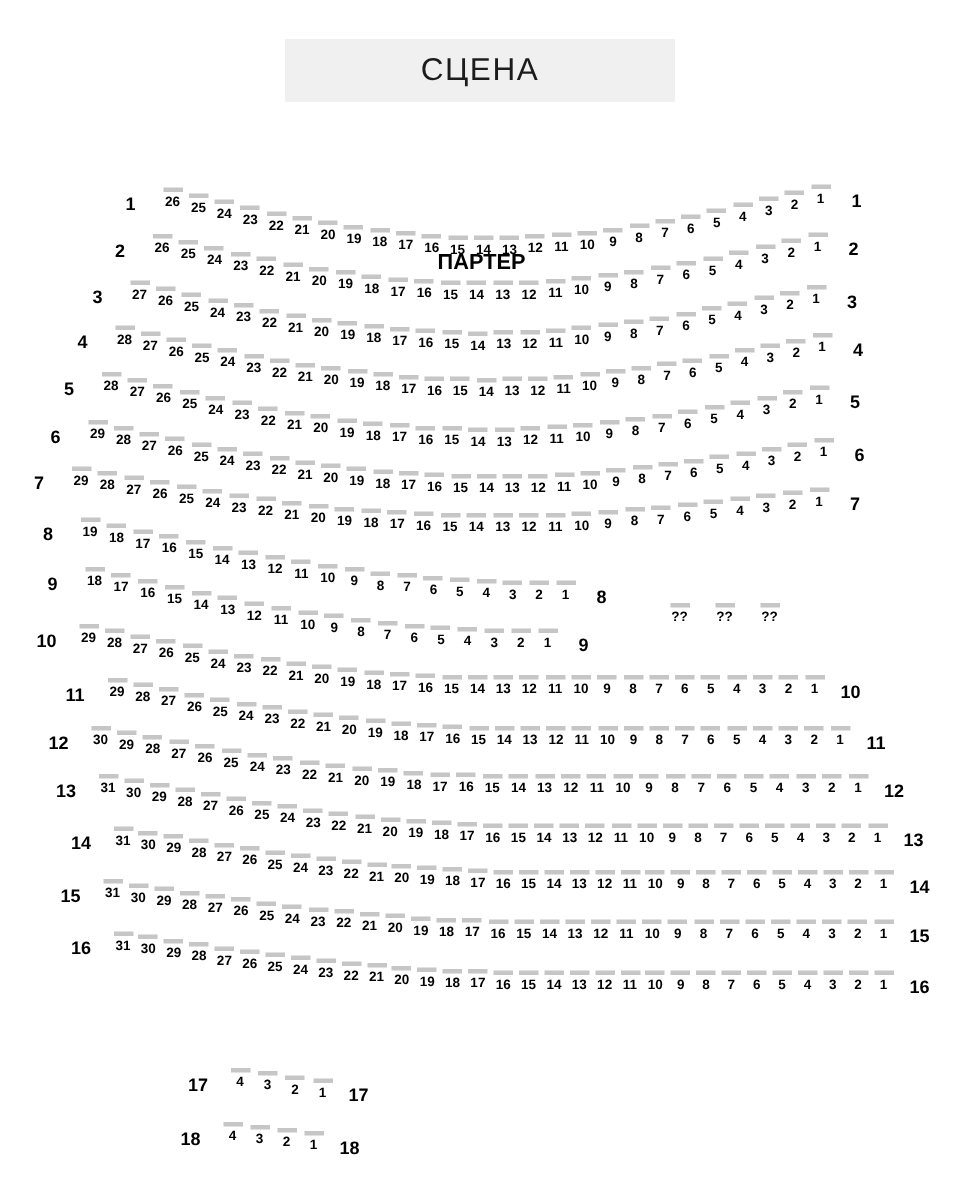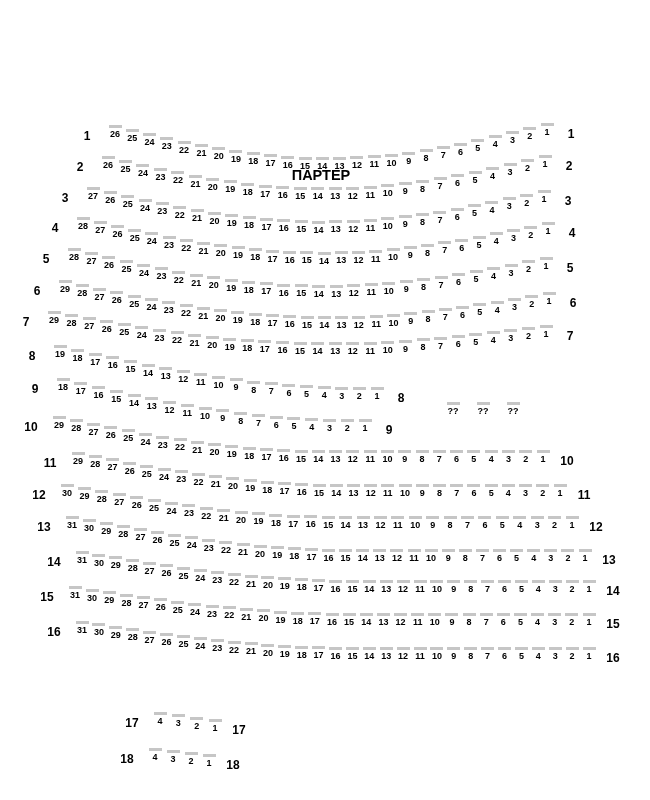--- a/index.html
+++ b/index.html
@@ -28,20 +28,23 @@
   }
   .row-label {
     position:absolute; width:26px; text-align:center; font-size:12px; font-weight:bold;
     line-height:12px; color:#000; transform:translate(-50%,-50%); white-space:nowrap;
   }
 </style>
 </head>
 <body>
 
 <div id="canvas">
+  <div class="stage">
+    <span>СЦЕНА</span>
+  </div>
   <div class="section-title">ПАРТЕР</div>
   <div id="rows">
       <div>
         <div class="row-label" style="left: 87px; top: 136px;">1</div>
         <div class="seat" style="left: 106px; top: 125px;">
           <span class="bar"></span>
           <span class="num">26</span>
         </div>
         <div class="seat" style="left: 123.28px; top: 129.056px;">
           <span class="bar"></span>

